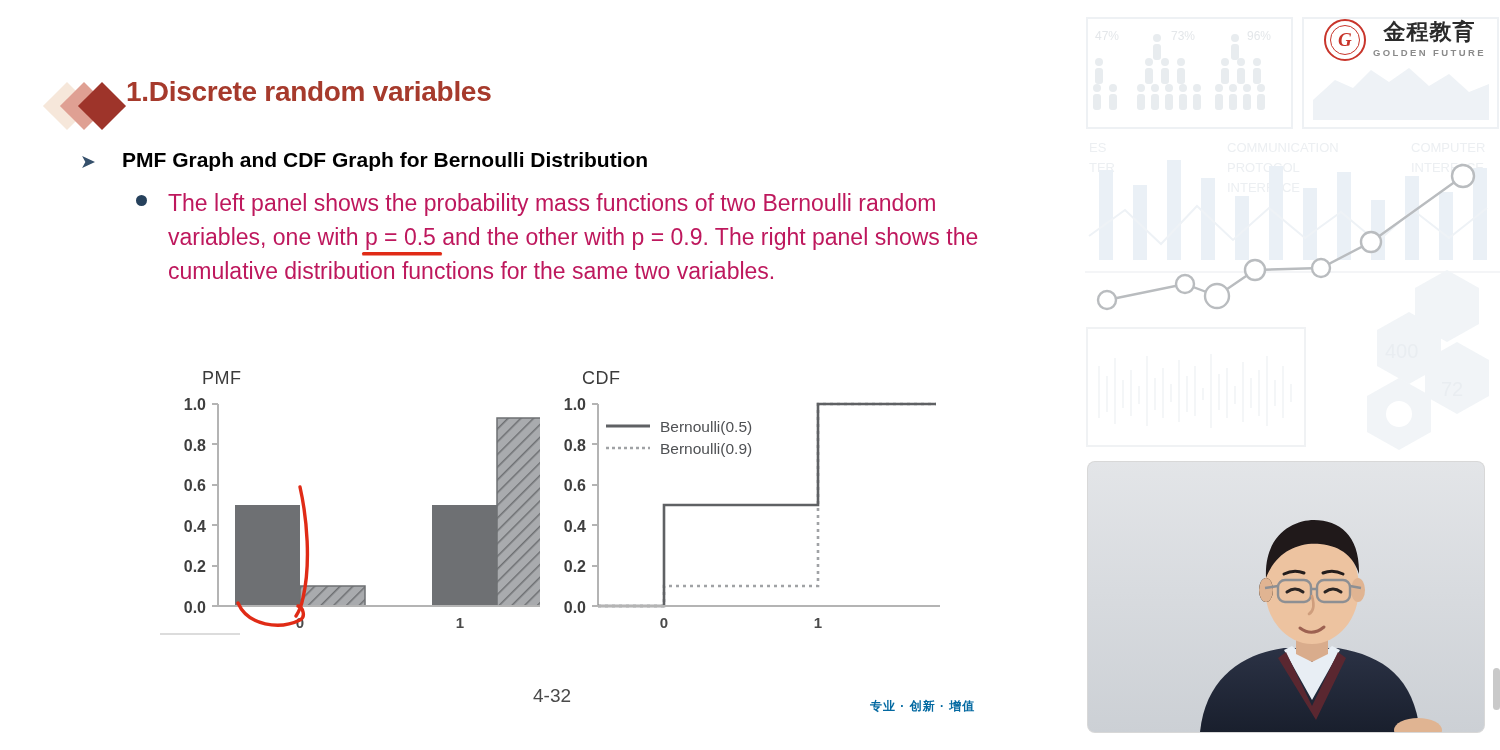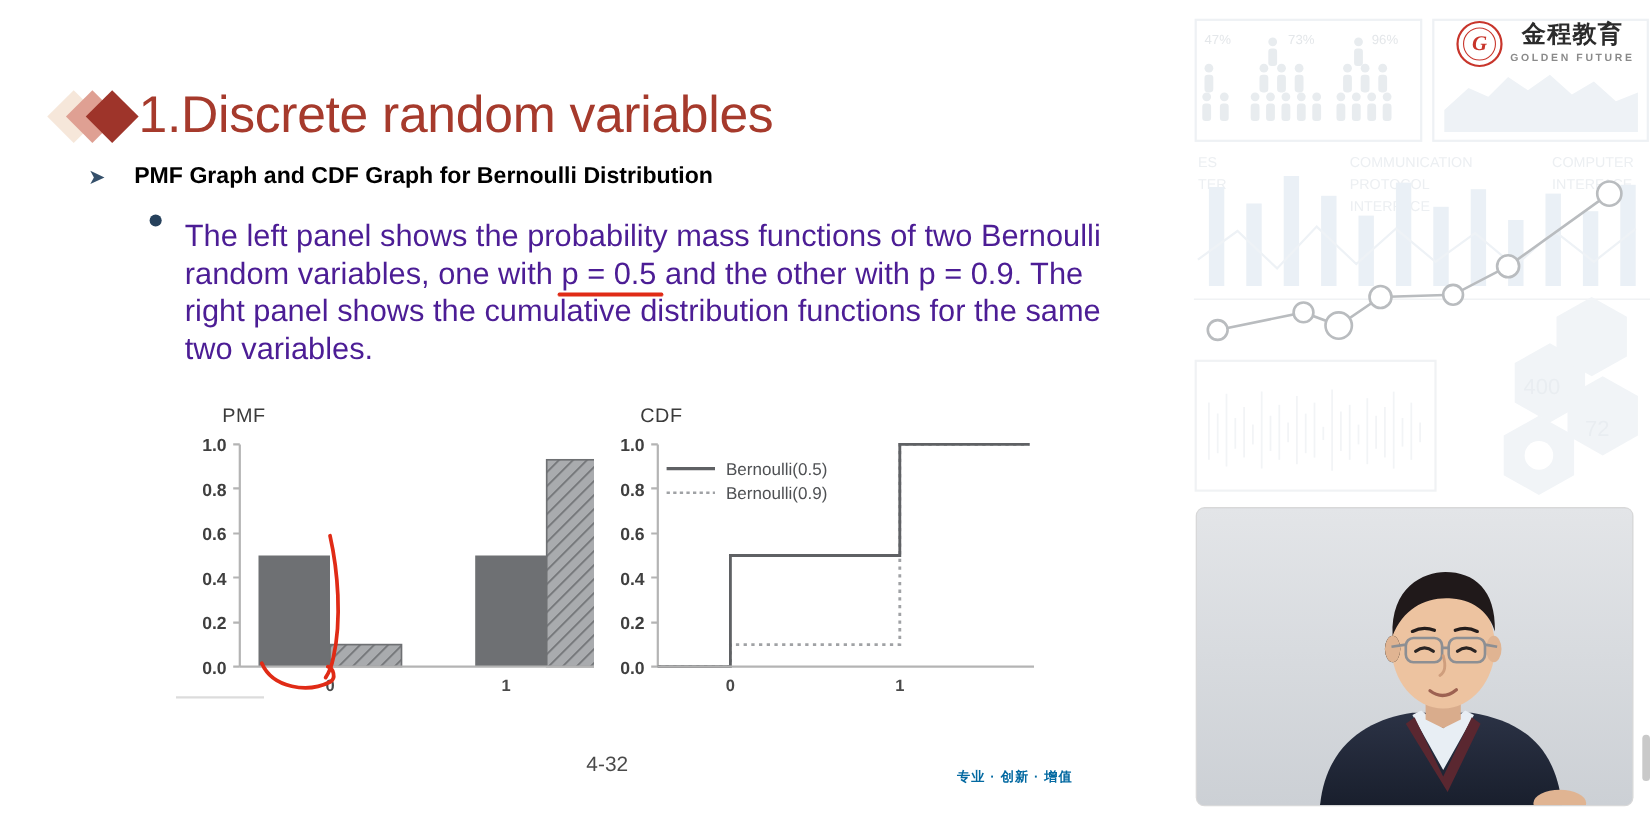--- a/index.html
+++ b/index.html
@@ -16,40 +16,40 @@
   }
   
   #title-row{position:absolute;left:48px;top:76px;height:60px;}
   .diamonds{position:absolute;left:0;top:4px;width:96px;height:52px;}
   .dia{position:absolute;width:34px;height:34px;transform:rotate(45deg);top:9px;}
   .dia.d1{left:2px;background:#f6e7da;}
   .dia.d2{left:19px;background:#dfa093;}
   .dia.d3{left:37px;background:#9e342a;}
   #page-title{
     position:absolute;left:78px;top:0;white-space:nowrap;
-    font-size:47px;font-weight:normal;color:#a63a2c;letter-spacing:-0.3px;
+    font-size:28px;font-weight:bold;color:#a63a2c;letter-spacing:-0.3px;
   }
   
   #subhead-row{position:absolute;left:80px;top:148px;}
   .arrow-bullet{
     position:absolute;left:0;top:4px;color:#35506b;font-size:19px;line-height:1;
   }
   #subhead{
     position:absolute;left:42px;top:0;white-space:nowrap;
     font-size:21px;font-weight:bold;color:#000000;
   }
   
   #body-row{position:absolute;left:136px;top:186px;width:880px;}
   .dot-bullet{
     position:absolute;left:0;top:9px;width:11px;height:11px;border-radius:50%;
     background:#26415c;
   }
   #body-text{
-    position:absolute;left:32px;top:12px;width:840px;
-    font-size:28px;line-height:34px;color:#4c1d95;
+    position:absolute;left:32px;top:0;width:840px;
+    font-size:23px;line-height:34px;color:#be185d;
   }
   .ul-red{position:relative;}
   .ul-red::after{
     content:"";position:absolute;left:-3px;right:-6px;bottom:-5px;height:3px;
     background:#e02b16;border-radius:2px;
     box-shadow:0 1px 0 rgba(224,43,22,.5);
   }
   
   #charts{position:absolute;left:160px;top:358px;width:780px;height:285px;}
   .panel{position:absolute;top:0;height:285px;}

